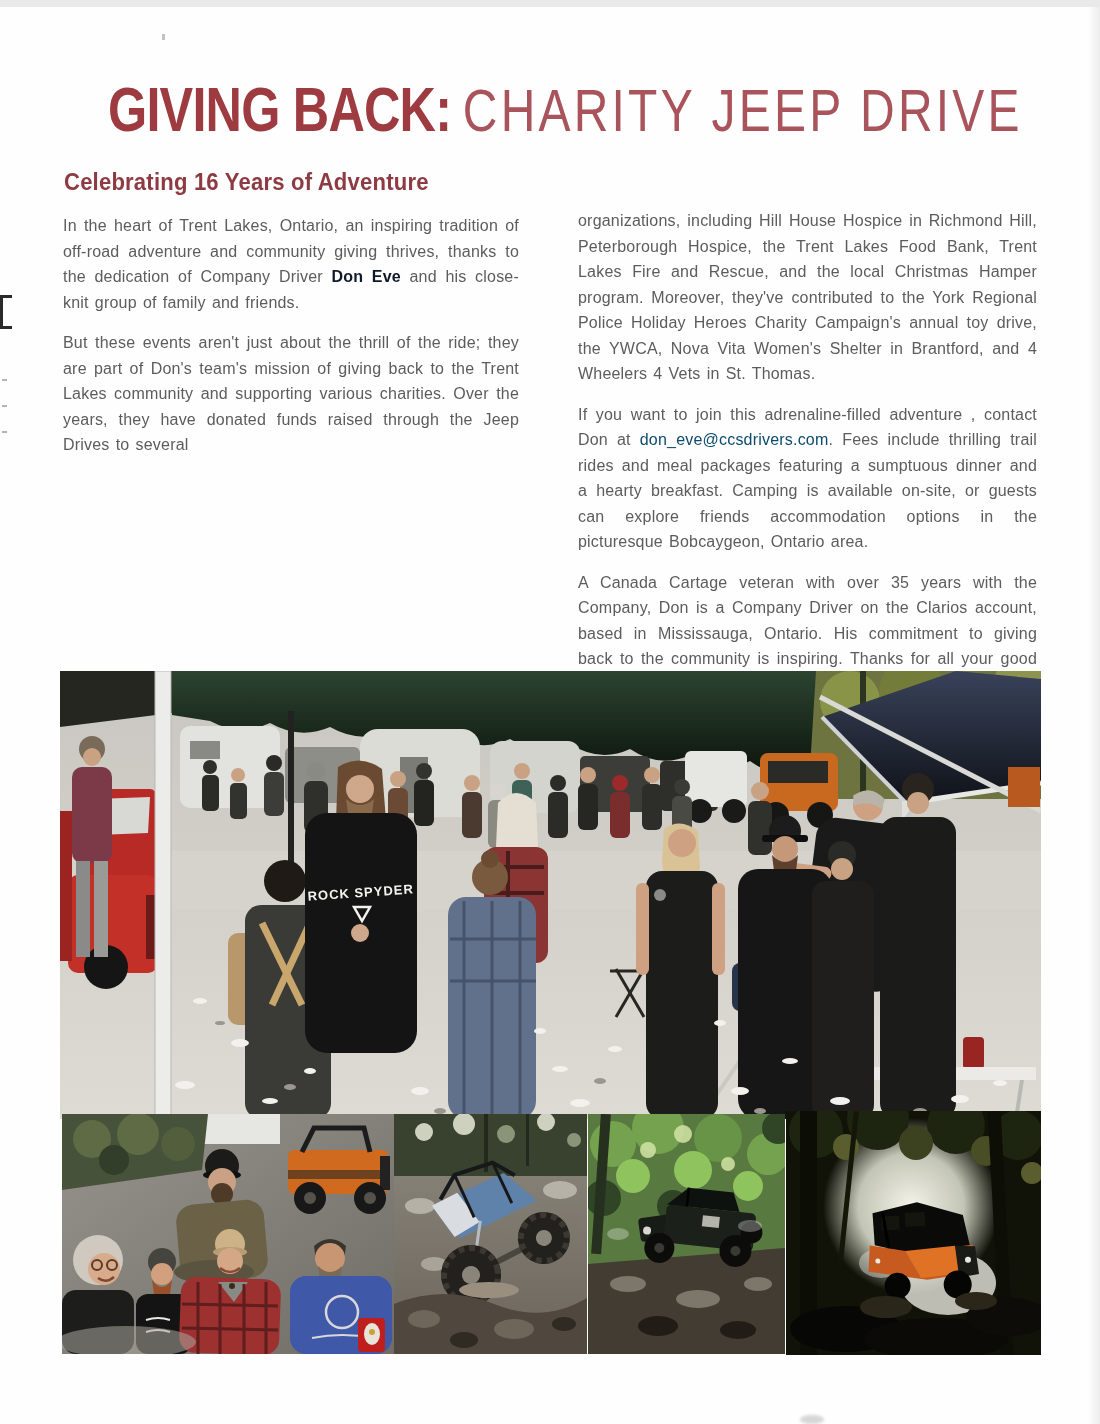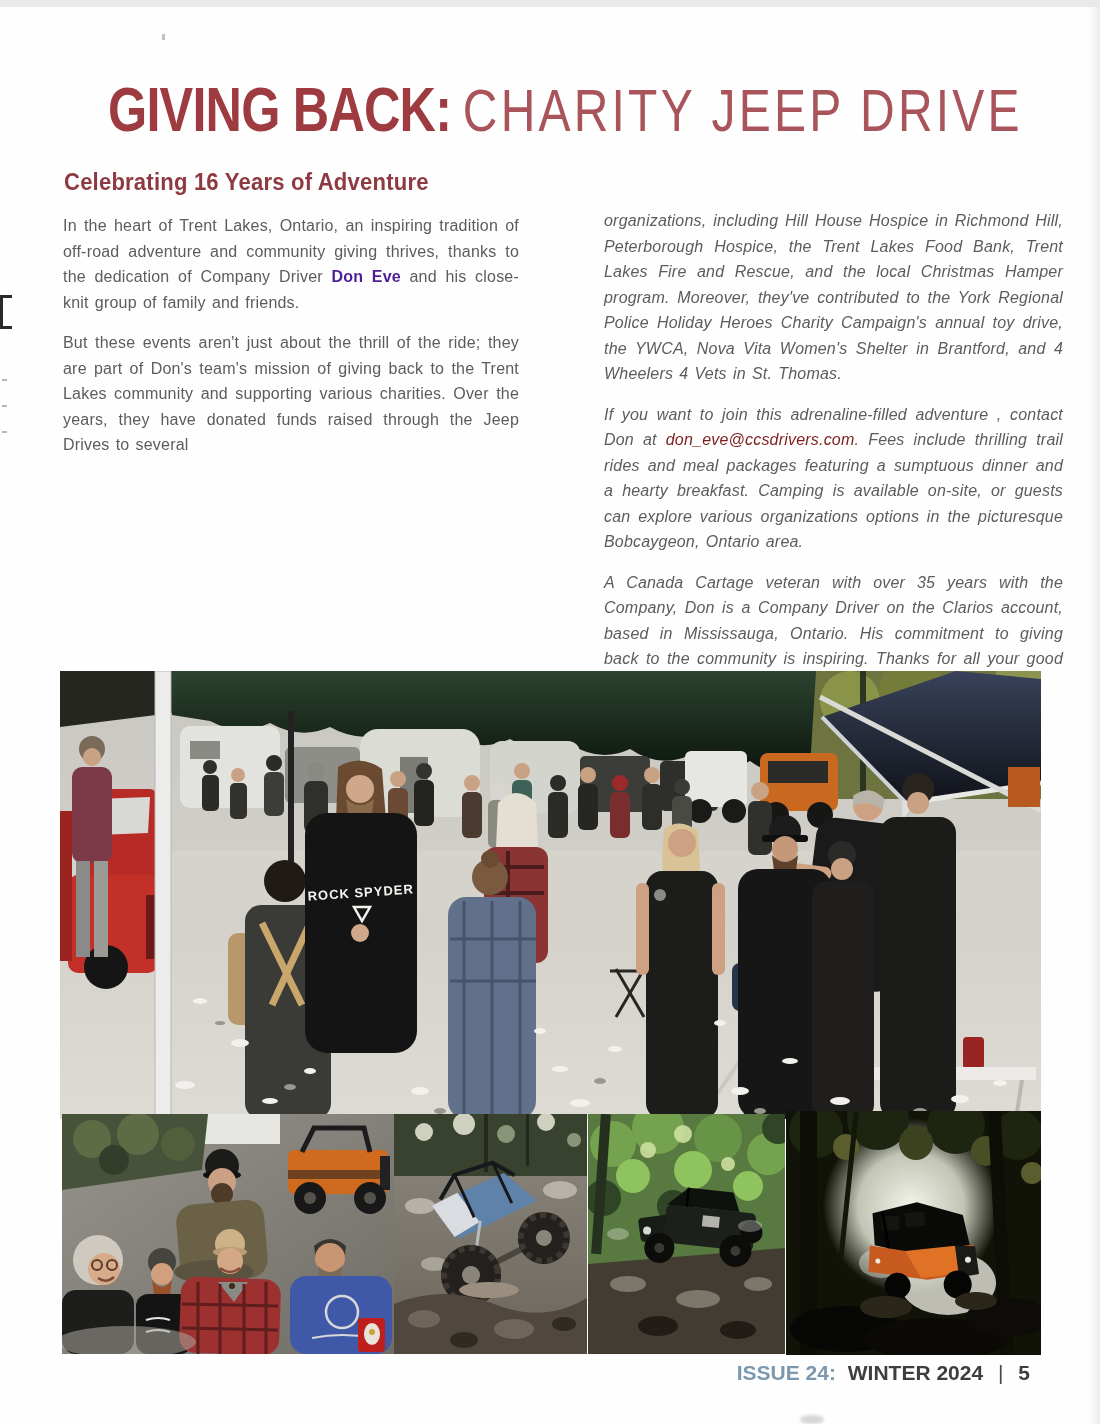--- a/index.html
+++ b/index.html
@@ -10,23 +10,23 @@
          transform-origin:left top;}
   .title .bold{font-size:63px;font-weight:800;color:#9e3b41;letter-spacing:-1px;}
   .title .light{font-size:60px;font-weight:400;color:#a9545b;letter-spacing:4px;margin-left:10px;}
   .subtitle{position:absolute;left:64px;top:162px;font-size:23px;font-weight:700;color:#8e3a42;
             transform:scaleX(.96);transform-origin:left top;letter-spacing:.2px;}
   
   .col{position:absolute;font-size:16px;line-height:25.5px;color:#5c5c5e;text-align:justify;
        letter-spacing:.2px;word-spacing:1.5px;}
   .col p{margin:0 0 15px 0;}
   .col-left{left:63px;top:206px;width:456px;}
-  .col-right{left:604px;top:201px;width:459px;font-style:italic;}
-  .bold-name{font-weight:700;color:#4c1d95;}
-  .email{color:#7f1d1d;}
+  .col-right{left:578px;top:201px;width:459px;}
+  .bold-name{font-weight:700;color:#0f172a;}
+  .email{color:#0c4a6e;}
   
   .photo{position:absolute;display:block;}
   .main-photo{left:60px;top:664px;}
   .strip-a{left:62px;top:1107px;}
   .strip-b{left:394px;top:1107px;}
   .strip-c{left:588px;top:1107px;}
   .strip-d{left:786px;top:1104px;}
   
   .footer{position:absolute;top:1354px;right:70px;font-size:21px;white-space:nowrap;}
   .footer .issue{color:#7b98ae;font-weight:700;}
@@ -53,21 +53,21 @@
     <span class="light">CHARITY JEEP DRIVE</span>
   </div>
   <div class="subtitle">Celebrating 16 Years of Adventure</div>
 
   <div class="col col-left">
     <p><span>In the heart of Trent Lakes, Ontario, an inspiring tradition of off-road adventure and community giving thrives, thanks to the dedication of Company Driver </span><span class="bold-name">Don Eve</span><span> and his close-knit group of family and friends.</span></p>
     <p>But these events aren't just about the thrill of the ride; they are part of Don's team's mission of giving back to the Trent Lakes community and supporting various charities. Over the years, they have donated funds raised through the Jeep Drives to several</p>
   </div>
   <div class="col col-right">
     <p>organizations, including Hill House Hospice in Richmond Hill, Peterborough Hospice, the Trent Lakes Food Bank, Trent Lakes Fire and Rescue, and the local Christmas Hamper program. Moreover, they've contributed to the York Regional Police Holiday Heroes Charity Campaign's annual toy drive, the YWCA, Nova Vita Women's Shelter in Brantford, and 4 Wheelers 4 Vets in St. Thomas.</p>
-    <p><span>If you want to join this adrenaline-filled adventure , contact Don at </span><span class="email">don_eve@ccsdrivers.com</span><span>. Fees include thrilling trail rides and meal packages featuring a sumptuous dinner and a hearty breakfast. Camping is available on-site, or guests can explore various organizations options in the picturesque Bobcaygeon, Ontario area.</span></p>
+    <p><span>If you want to join this adrenaline-filled adventure , contact Don at </span><span class="email">don_eve@ccsdrivers.com</span><span>. Fees include thrilling trail rides and meal packages featuring a sumptuous dinner and a hearty breakfast. Camping is available on-site, or guests can explore friends accommodation options in the picturesque Bobcaygeon, Ontario area.</span></p>
     <p>A Canada Cartage veteran with over 35 years with the Company, Don is a Company Driver on the Clarios account, based in Mississauga, Ontario. His commitment to giving back to the community is inspiring. Thanks for all your good work, Don!</p>
   </div>
 
   <svg class="photo main-photo" width="981" height="448" viewBox="0 0 981 448">
     <defs>
       <linearGradient id="gGround" x1="0" y1="0" x2="0" y2="1">
         <stop offset="0" stop-color="#c8c6c0"></stop>
           <stop offset="1" stop-color="#dedbd4"></stop>
       </linearGradient>
       <linearGradient id="gCanopy" x1="0" y1="0" x2="0" y2="1">
@@ -541,26 +541,20 @@
     </g>
     <g>
       <ellipse cx="60" cy="218" rx="56" ry="23" fill="#070705"></ellipse>
       <ellipse cx="150" cy="228" rx="72" ry="21" fill="#0b0a06"></ellipse>
       <ellipse cx="222" cy="206" rx="42" ry="19" fill="#0d0c08"></ellipse>
       <ellipse cx="100" cy="196" rx="26" ry="11" fill="#2a2619"></ellipse>
       <ellipse cx="190" cy="190" rx="21" ry="9" fill="#2a2619"></ellipse>
     </g>
   </svg>
 
-  <div class="footer">
-    <span class="issue">ISSUE 24:</span>
-    <span class="season">WINTER 2024</span>
-    <span class="sep">|</span>
-    <span class="pg">5</span>
-  </div>
 
   <div class="mark-bracket"></div>
   <div class="mark-dash" style="top:372px"></div>
   <div class="mark-dash" style="top:398px"></div>
   <div class="mark-dash" style="top:424px"></div>
   <div class="mark-dot-top"></div>
   <div class="mark-smudge"></div>
   <div class="edge-right"></div>
 
 </div>

